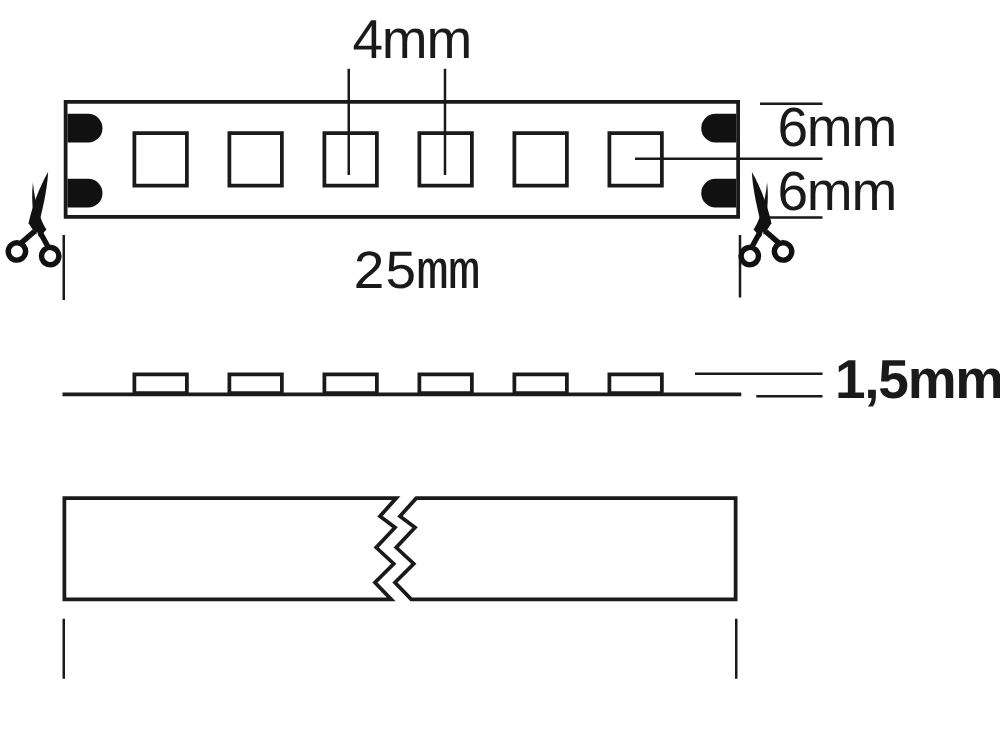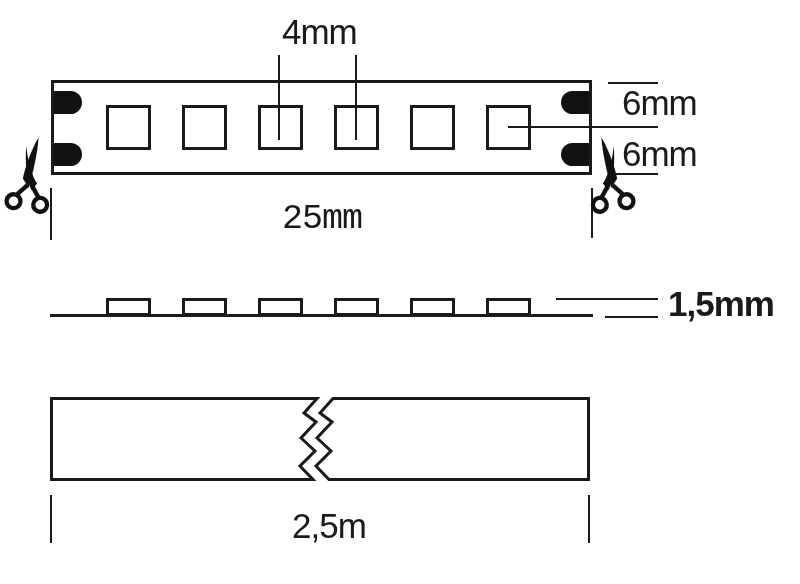--- a/index.html
+++ b/index.html
@@ -2,21 +2,21 @@
 <html><head>
 <meta charset="utf-8">
 <style>
   html,body{margin:0;padding:0;background:#ffffff;}
   #page{
     position:relative;width:800px;height:584px;background:#ffffff;overflow:hidden;
     font-family:"Liberation Sans", sans-serif;color:#1a1a1a;
   }
   .abs{position:absolute;}
   .dim-label{
-    position:absolute;font-size:35px;line-height:35px;letter-spacing:-1px;
+    position:absolute;font-size:44px;line-height:35px;letter-spacing:-1px;
     color:#1a1a1a;white-space:nowrap;
   }
   .hline{position:absolute;height:2px;background:#1a1a1a;}
   .vline{position:absolute;width:2px;background:#1a1a1a;}
   .strip-outline{
     position:absolute;left:51px;top:80px;width:541px;height:95px;
     border:3px solid #1a1a1a;box-sizing:border-box;background:#ffffff;
   }
   .led-chip{
     position:absolute;width:45px;height:45px;border:3px solid #1a1a1a;
@@ -103,15 +103,14 @@
 
   <svg class="abs" style="left:40px;top:390px;" width="570" height="100" viewBox="40 390 570 100">
     <g fill="none" stroke="#1a1a1a" stroke-width="3" stroke-linejoin="miter">
       <path d="M51.5 398.5 H317 L304 413 L316 422 L301 438 L315 451 L300 466 L313 479.5 H51.5 Z"></path>
       <path d="M588.5 398.5 H333 L320 413 L332 422 L317 438 L331 451 L316 466 L329 479.5 H588.5 Z"></path>
     </g>
   </svg>
 
   <div class="vline" style="left:50px;top:495px;height:48px;"></div>
   <div class="vline" style="left:588px;top:495px;height:48px;"></div>
-  <div class="dim-label" style="left:292px;top:508px;">2,5m</div>
 
 </div>
 
 </body></html>

